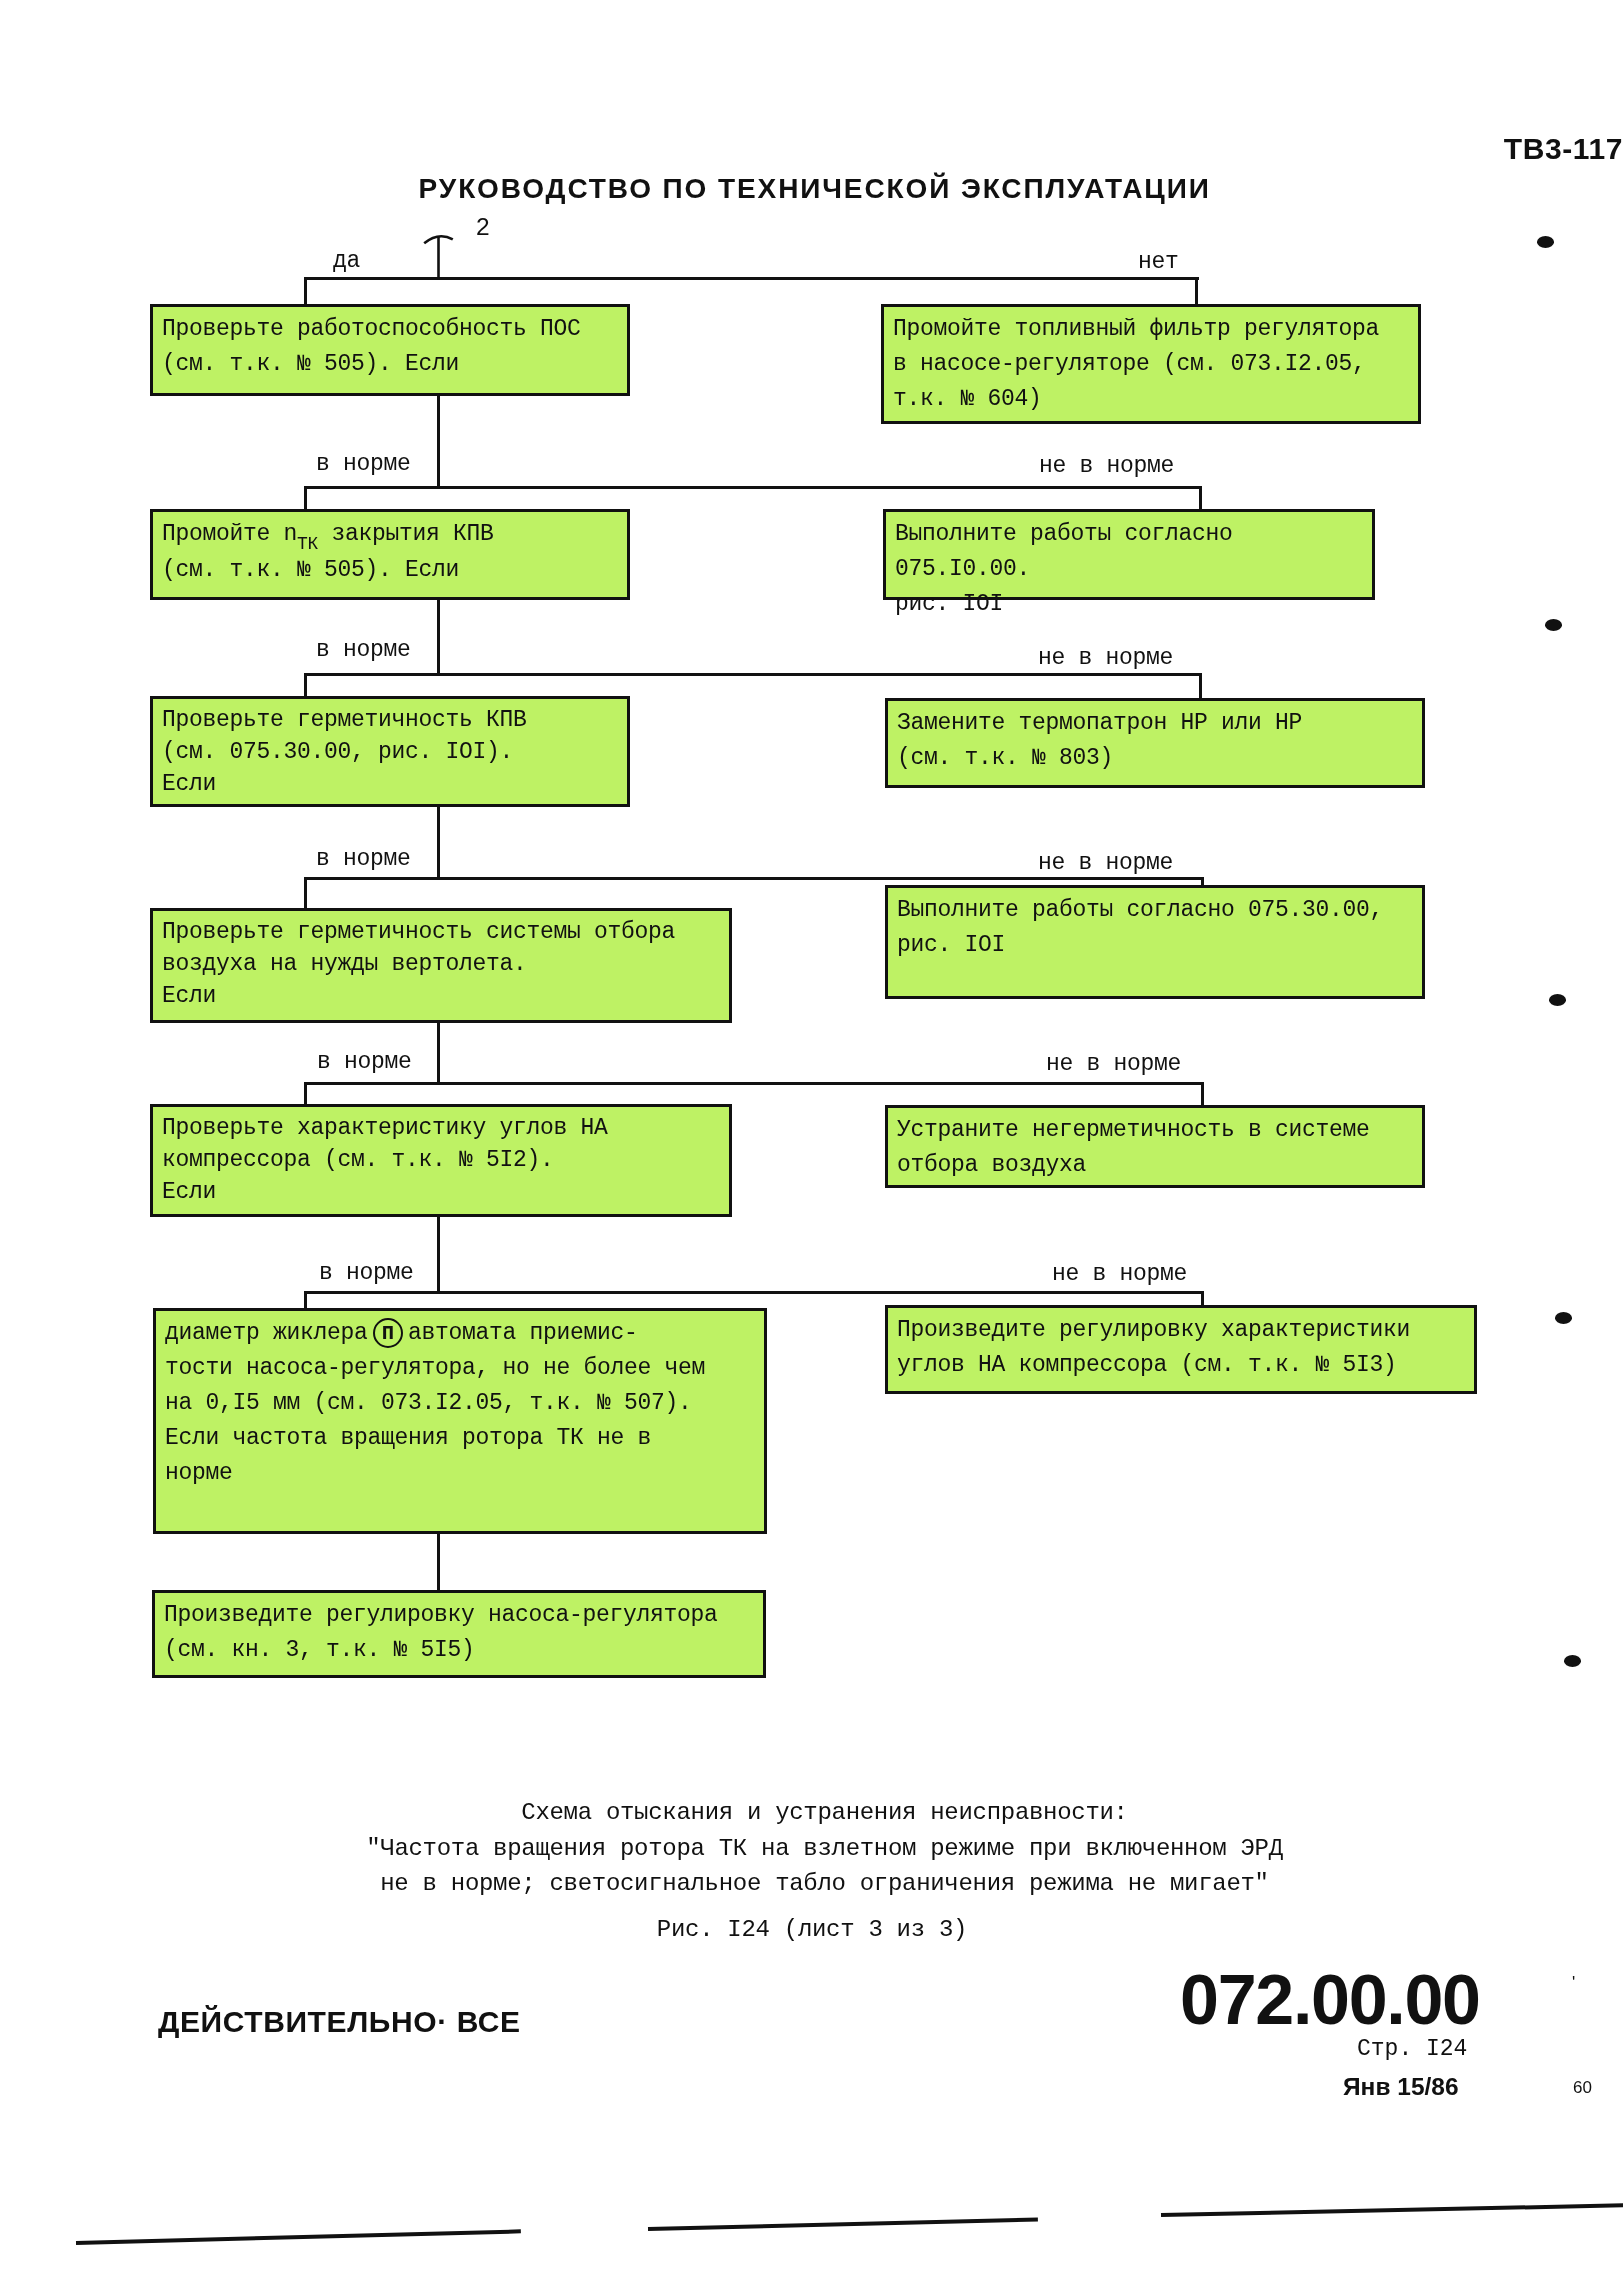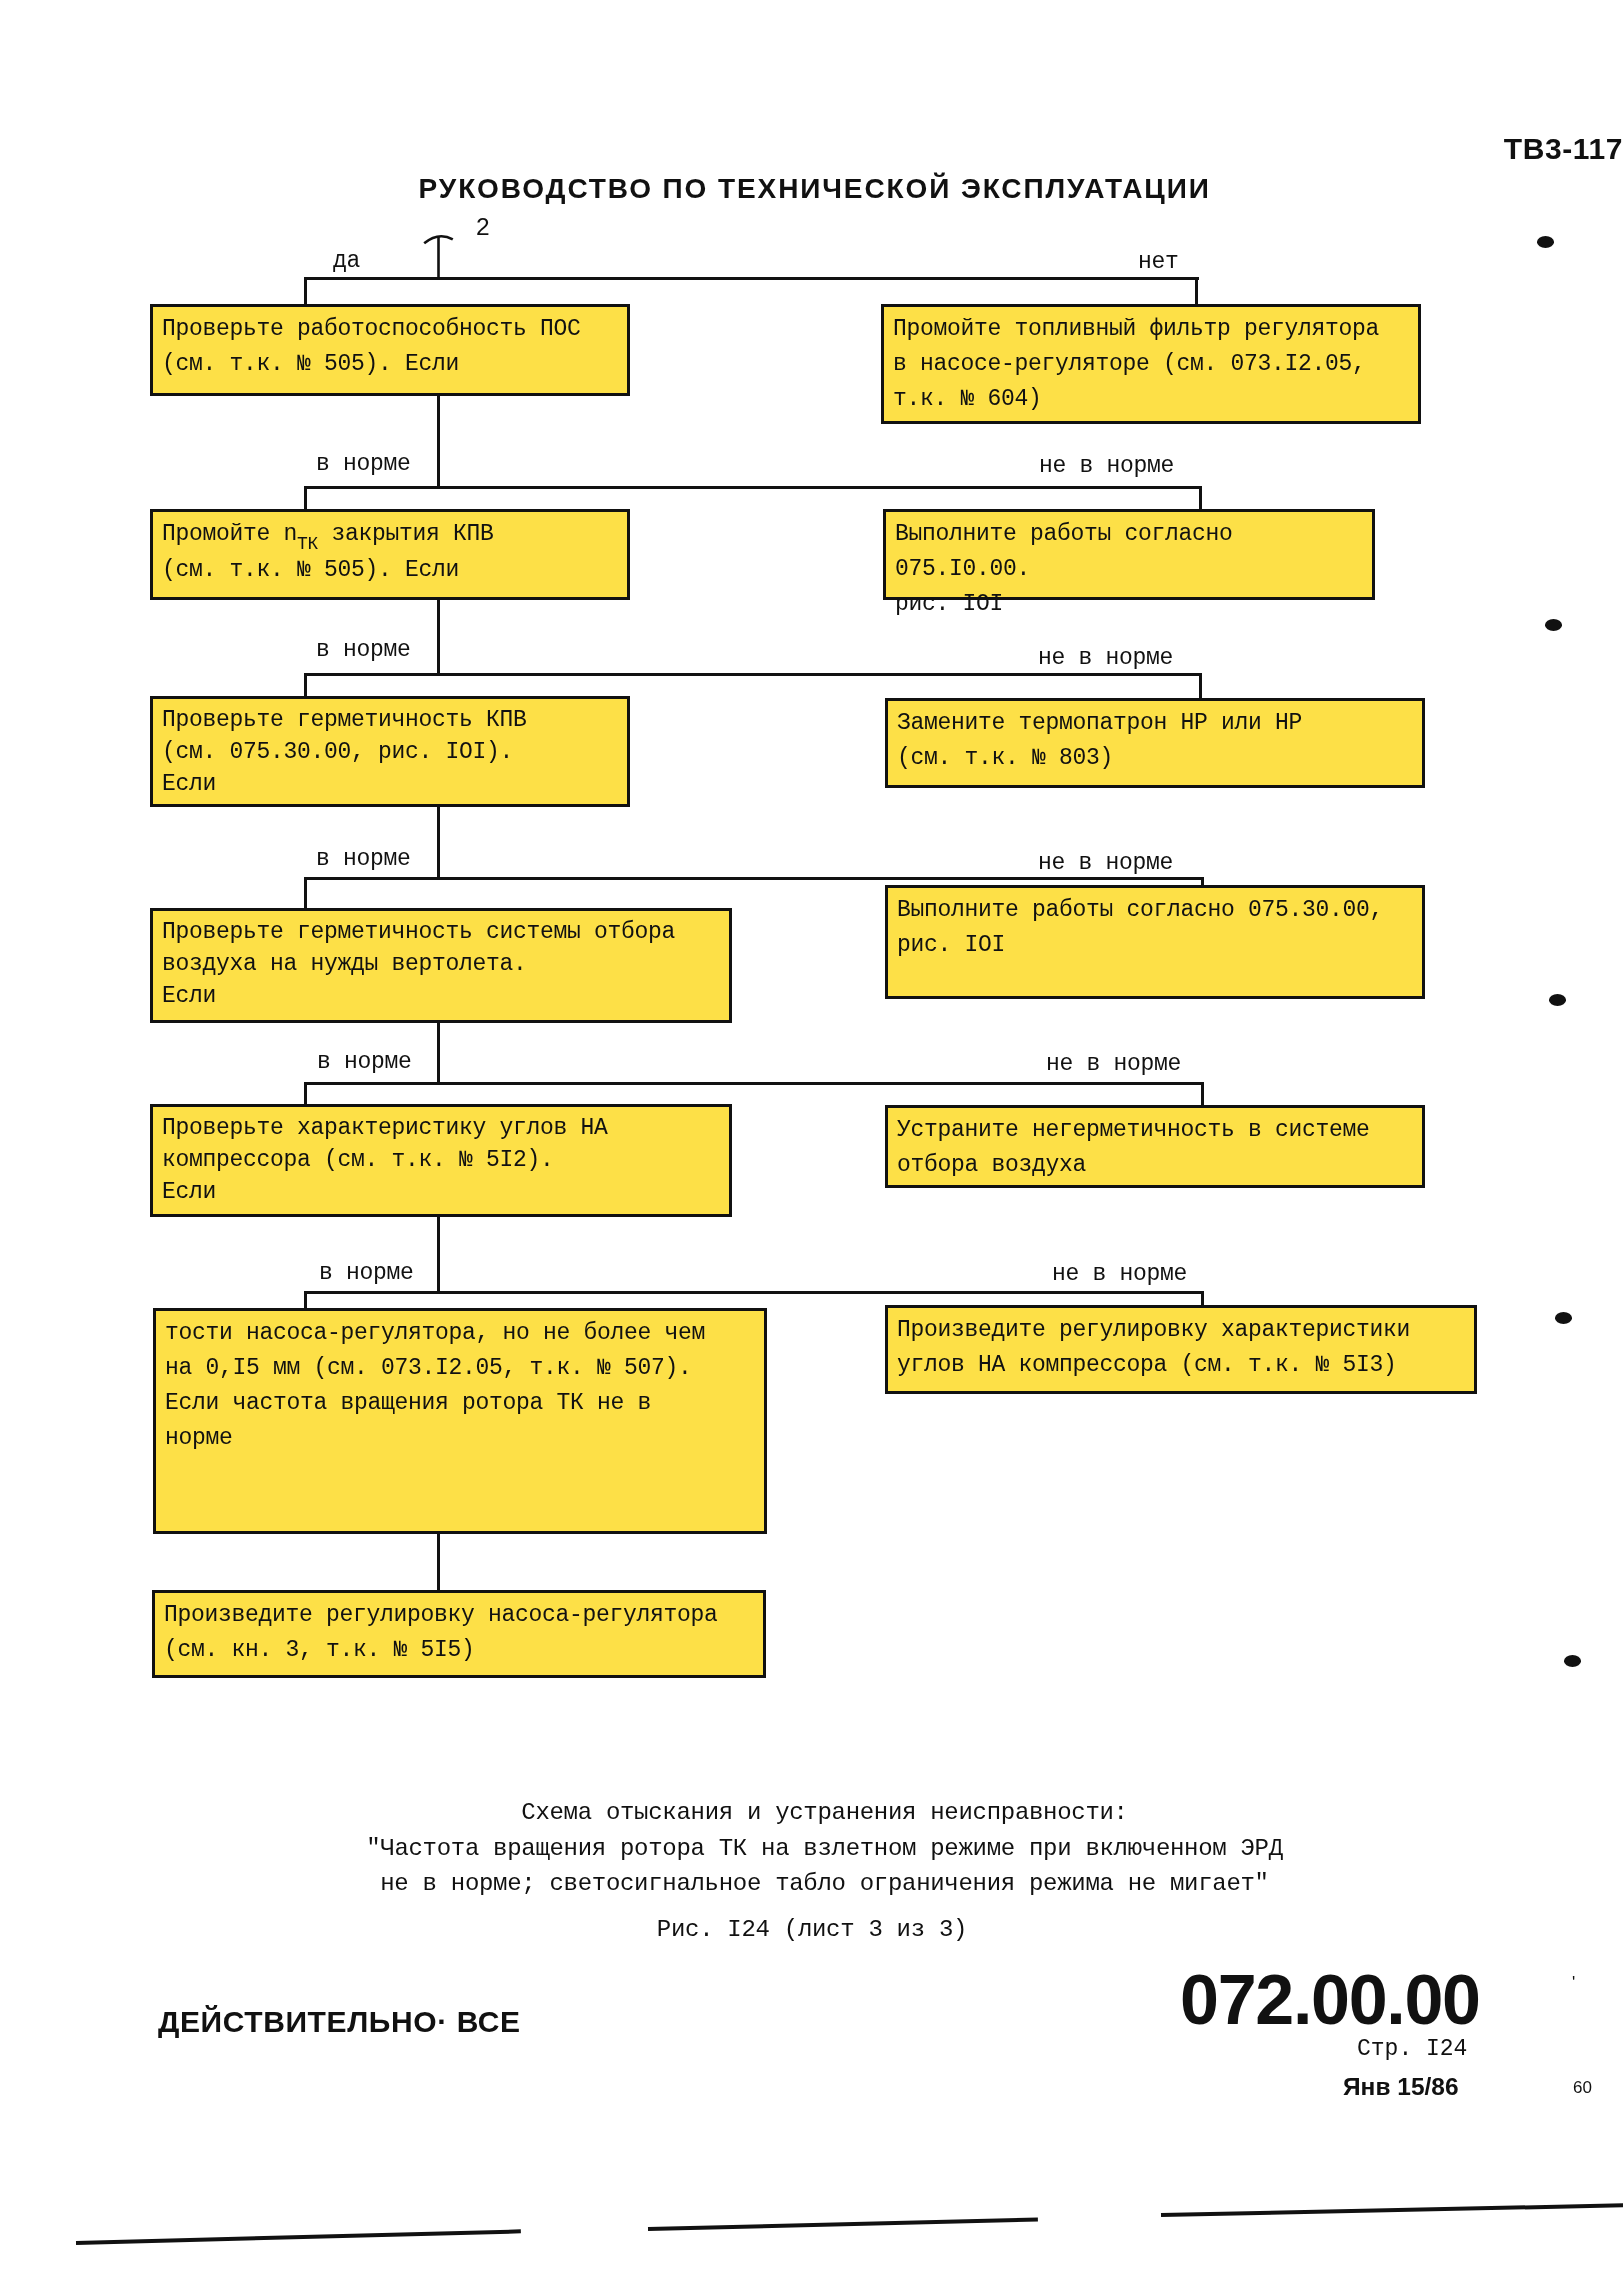--- a/index.html
+++ b/index.html
@@ -8,21 +8,21 @@
   .mono { font-family: "Liberation Mono", "DejaVu Sans Mono", monospace; }
   .sans { font-family: "Liberation Sans", "DejaVu Sans", sans-serif; }
 
   #doc-code { left: 0; width: 1623px; top: 132px; text-align: right; font-size: 30px; font-weight: bold; letter-spacing: 0.6px; }
   #doc-title { left: 0; width: 1623px; top: 173px; text-align: center; font-size: 28px; font-weight: bold; letter-spacing: 1.9px; padding-left: 6.4px; box-sizing: border-box; }
 
   .line { position: absolute; background: #111; }
   .hline { height: 3.2px; }
   .vline { width: 2.6px; }
 
-  .box { position: absolute; border: 3.2px solid #111; box-sizing: border-box; background: #fde047;
+  .box { position: absolute; border: 3.2px solid #111; box-sizing: border-box; background: #bef264;
          font-family: "Liberation Mono", "DejaVu Sans Mono", monospace; font-size: 23px; line-height: 35px;
          padding: 5.2px 9px; white-space: pre-line; letter-spacing: -0.3px; }
   .branch-label { position: absolute; font-family: "Liberation Mono", "DejaVu Sans Mono", monospace; font-size: 23px; line-height: 26px; letter-spacing: -0.3px; }
   .circ { display: inline-block; width: 30px; height: 30px; border: 2.6px solid #111; border-radius: 50%; text-align: center;
           line-height: 28px; font-size: 20.6px; font-weight: bold; box-sizing: border-box; vertical-align: middle; margin: 0 5.2px; }
   .sub { font-size: 18px; position: relative; top: 9px; }
 
   .caption { position: absolute; left: 0; width: 1623px; text-align: center; font-family: Liberation Mono, monospace;
              font-size: 24px; letter-spacing: -0.3px; }
 
@@ -120,20 +120,21 @@
 <div class="box" style="left:885px;top:885px;width:540px;height:114px">Выполните работы согласно 075.30.00,
 рис. IOI</div>
 
 <div class="box" style="left:150px;top:1104px;width:582px;height:113px;line-height:32px">Проверьте характеристику углов НА
 компрессора (см. т.к. № 5I2).
           Если</div>
 <div class="box" style="left:885px;top:1105px;width:540px;height:83px">Устраните негерметичность в системе
 отбора воздуха</div>
 
 <div class="box" style="left:153px;top:1308px;width:614px;height:226px;white-space:normal">
+  <div><span>диаметр жиклера</span><span class="circ">П</span><span>автомата приемис-</span></div>
   <div style="white-space:pre-line">тости насоса-регулятора, но не более чем
 на 0,I5 мм (см. 073.I2.05, т.к. № 507).
 Если частота вращения ротора ТК не в
 норме</div>
 </div>
 <div class="box" style="left:885px;top:1305px;width:592px;height:89px">Произведите регулировку характеристики
 углов НА компрессора (см. т.к. № 5I3)</div>
 
 <div class="box" style="left:152px;top:1590px;width:614px;height:88px">Произведите регулировку насоса-регулятора
 (см. кн. 3, т.к. № 5I5)</div>

